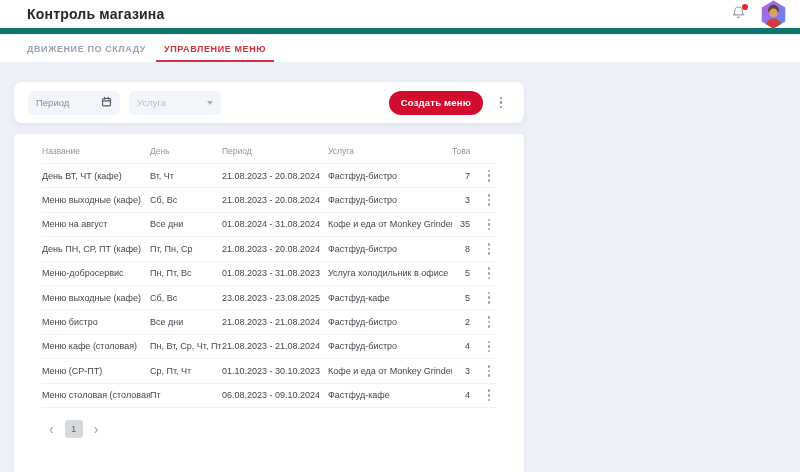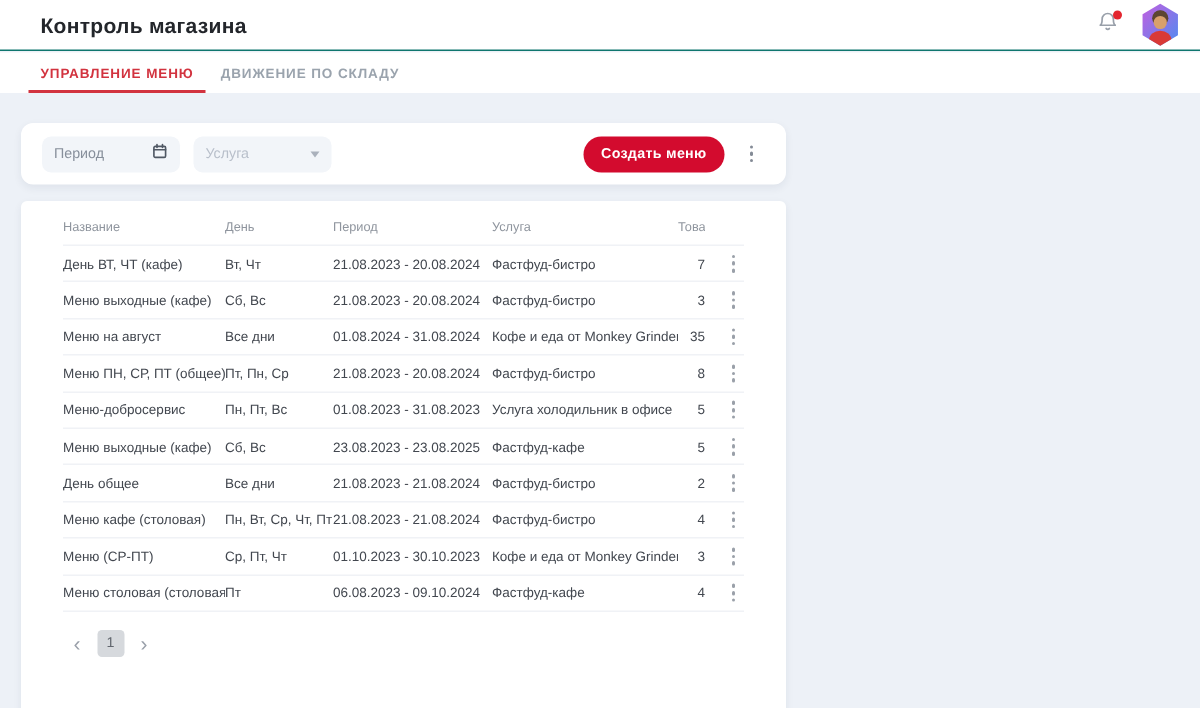--- a/index.html
+++ b/index.html
@@ -3,21 +3,21 @@
 <meta charset="utf-8">
 <style>
   * { margin:0; padding:0; box-sizing:border-box; }
   html,body { width:800px; height:472px; }
   body { font-family:"Liberation Sans", sans-serif; background:#edf1f7; overflow:hidden; }
   .page { position:relative; width:800px; height:472px; background:#edf1f7; }
 
   
   .header {
     position:absolute; top:0; left:0; width:800px; height:34px;
-    background:#ffffff; border-bottom:1px solid #0f766e;
+    background:#ffffff; border-bottom:6px solid #0f766e;
     display:flex; align-items:center; padding:0 13px 0 27px; z-index:3;
   }
   .page-title { font-size:14px; font-weight:700; color:#23262b; letter-spacing:.2px; }
   .header-right { margin-left:auto; display:flex; align-items:center; gap:13px; }
   .bell-wrap { position:relative; width:18px; height:18px; display:flex; align-items:center; justify-content:center; cursor:pointer; }
   .bell-dot { position:absolute; top:-1px; right:-1px; width:6px; height:6px; border-radius:50%; background:#e3262f; }
   .avatar { width:27px; height:29px; display:block; cursor:pointer; }
 
   
   .tabbar {
@@ -122,23 +122,23 @@
             <circle cx="13.5" cy="13" r="4.4" fill="#d9a06b"></circle>
             <path d="M8.8 11.5 a4.8 4.8 0 0 1 9.4 0 l0 -2.5 a4.8 4.8 0 0 0 -9.4 0 z" fill="#5d4631"></path>
           </g>
         </svg>
       </span>
     </div>
   </div>
 
   <div class="tabbar">
 
+      <button class="tab">ДВИЖЕНИЕ ПО СКЛАДУ</button>
+
       <button class="tab active">УПРАВЛЕНИЕ МЕНЮ</button>
-
-      <button class="tab">ДВИЖЕНИЕ ПО СКЛАДУ</button>
 
     </div>
 
   <div class="filter-card">
     <div class="field">
       <span>Период</span>
       <span>
         <svg width="11" height="12" viewBox="0 0 24 24" fill="none" stroke="#505864" stroke-width="2.4" stroke-linecap="round">
           <rect x="3.5" y="4.5" width="17" height="16" rx="2"></rect>
           <line x1="3.5" y1="9.5" x2="20.5" y2="9.5"></line>
@@ -219,21 +219,21 @@
               <span class="kebab">
                 <i></i>
                 <i></i>
                 <i></i>
               </span>
             </button>
           </div>
         </div>
 
         <div class="tr">
-          <div class="td">Меню ПН, СР, ПТ (общее)</div>
+          <div class="td">День ПН, СР, ПТ (кафе)</div>
           <div class="td">Пт, Пн, Ср</div>
           <div class="td">21.08.2023 - 20.08.2024</div>
           <div class="td">Фастфуд-бистро</div>
           <div class="td num">8</div>
           <div class="td-actions">
             <button class="row-kebab">
               <span class="kebab">
                 <i></i>
                 <i></i>
                 <i></i>
@@ -270,21 +270,21 @@
               <span class="kebab">
                 <i></i>
                 <i></i>
                 <i></i>
               </span>
             </button>
           </div>
         </div>
 
         <div class="tr">
-          <div class="td">День общее</div>
+          <div class="td">Меню бистро</div>
           <div class="td">Все дни</div>
           <div class="td">21.08.2023 - 21.08.2024</div>
           <div class="td">Фастфуд-бистро</div>
           <div class="td num">2</div>
           <div class="td-actions">
             <button class="row-kebab">
               <span class="kebab">
                 <i></i>
                 <i></i>
                 <i></i>

